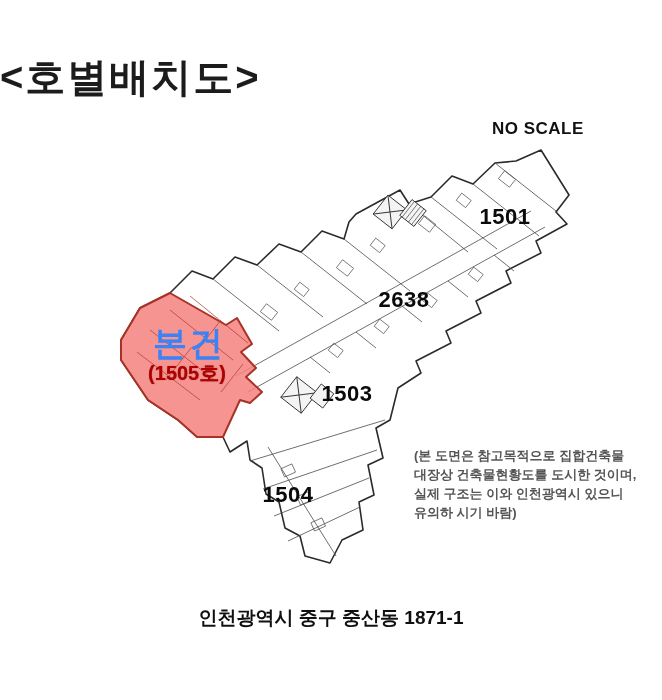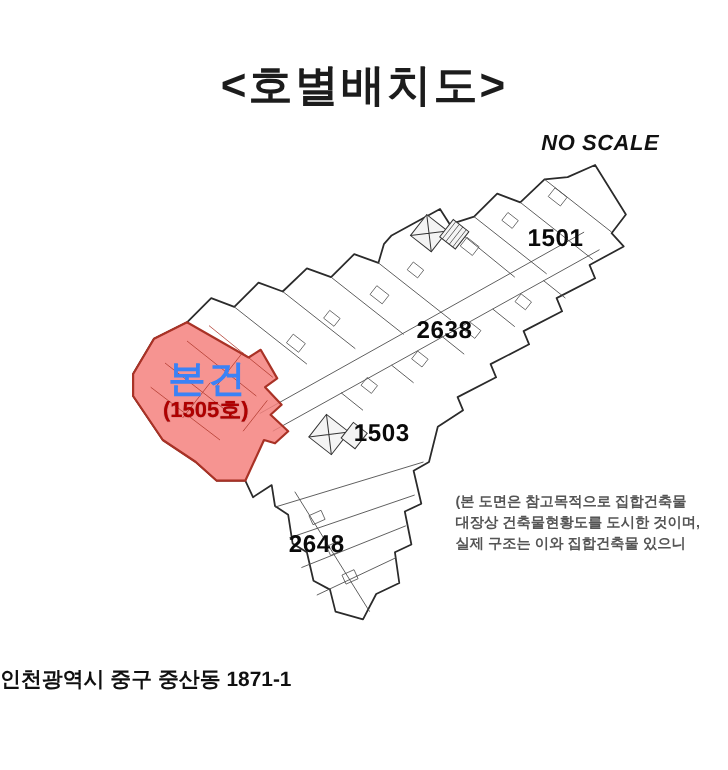--- a/index.html
+++ b/index.html
@@ -1,26 +1,26 @@
 <!DOCTYPE html>
 <html><head>
 <meta charset="utf-8">
 <style>
   html,body{margin:0;padding:0;background:#ffffff;}
   .page{
     position:relative;width:662px;height:700px;background:#ffffff;overflow:hidden;
     font-family:"Liberation Sans","DejaVu Sans",sans-serif;color:#111;
   }
   .doc-title{
-    position:absolute;top:50px;left:0;width:662px;text-align:center;
+    position:absolute;top:50px;left:0;width:662px;text-align:left;
     font-size:40px;font-weight:600;letter-spacing:2px;color:#1c1c1c;white-space:nowrap;
   }
   .no-scale{
-    position:absolute;top:119px;left:492px;font-size:20px;font-weight:bold;color:#111;
-    letter-spacing:0.5px;white-space:nowrap;font-style:italic;
+    position:absolute;top:119px;left:492px;font-size:17px;font-weight:bold;color:#111;
+    letter-spacing:0.5px;white-space:nowrap;
   }
   .plan-svg{position:absolute;top:0;left:0;}
   .unit-label{
     position:absolute;transform:translate(-50%,-50%);
     font-size:22px;font-weight:bold;color:#0a0a0a;white-space:nowrap;letter-spacing:0.5px;
   }
   .subject-label{
     position:absolute;transform:translate(-50%,-50%);
     font-size:34px;font-weight:bold;color:#3b82f6;white-space:nowrap;letter-spacing:2px;
   }
@@ -28,21 +28,21 @@
     position:absolute;transform:translate(-50%,-50%);
     font-size:20px;font-weight:bold;color:#b00000;white-space:nowrap;
     text-shadow:0 0 1px rgba(60,0,0,.55);
     text-align:right;
   }
   .disclaimer{
     position:absolute;left:414px;top:446px;width:240px;
     font-size:13px;font-weight:bold;color:#555;line-height:19px;white-space:nowrap;
   }
   .footer-line{
-    position:absolute;left:0;width:662px;
+    position:absolute;left:0;width:662px;text-align:center;
     font-size:19px;font-weight:bold;color:#101010;white-space:nowrap;
   }
   .footer-line.l1{top:605px;}
   .footer-line.l2{top:631px;}
 </style>
 </head>
 <body>
 
 <div class="page">
 
@@ -126,26 +126,27 @@
       <path d="M137 352 L200 400"></path>
       <path d="M196 352 L221 320"></path>
       <path d="M166 380 L191 348"></path>
       <path d="M221 392 L243 364"></path>
     </g>
   </svg>
 
   <div class="unit-label" style="left:505px;top:217px">1501</div>
   <div class="unit-label" style="left:404px;top:300px">2638</div>
   <div class="unit-label" style="left:347px;top:394px">1503</div>
-  <div class="unit-label" style="left:288px;top:495px">2648</div>
+  <div class="unit-label" style="left:288px;top:495px">1504</div>
 
   <div class="subject-label" style="left:189px;top:344px">본건</div>
   <div class="subject-number" style="left:187px;top:373px">(1505호)</div>
 
   <div class="disclaimer">
     <div>(본 도면은 참고목적으로 집합건축물</div>
     <div>대장상 건축물현황도를 도시한 것이며,</div>
-    <div>실제 구조는 이와 집합건축물 있으니</div>
+    <div>실제 구조는 이와 인천광역시 있으니</div>
+    <div>유의하 시기 바람)</div>
   </div>
 
   <div class="footer-line l1">인천광역시 중구 중산동 1871-1</div>
 
 </div>
 
 </body></html>

